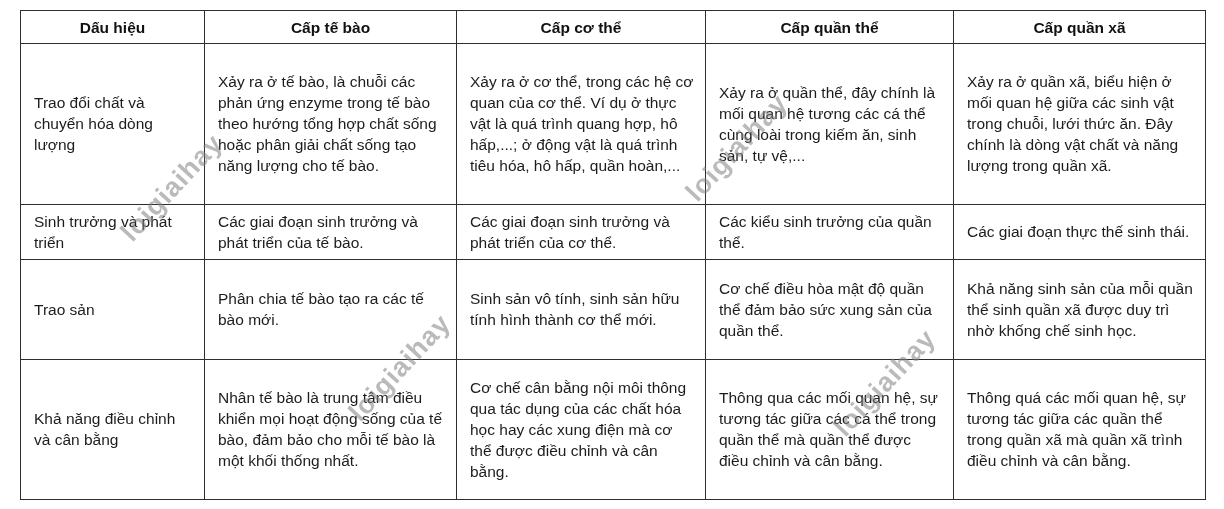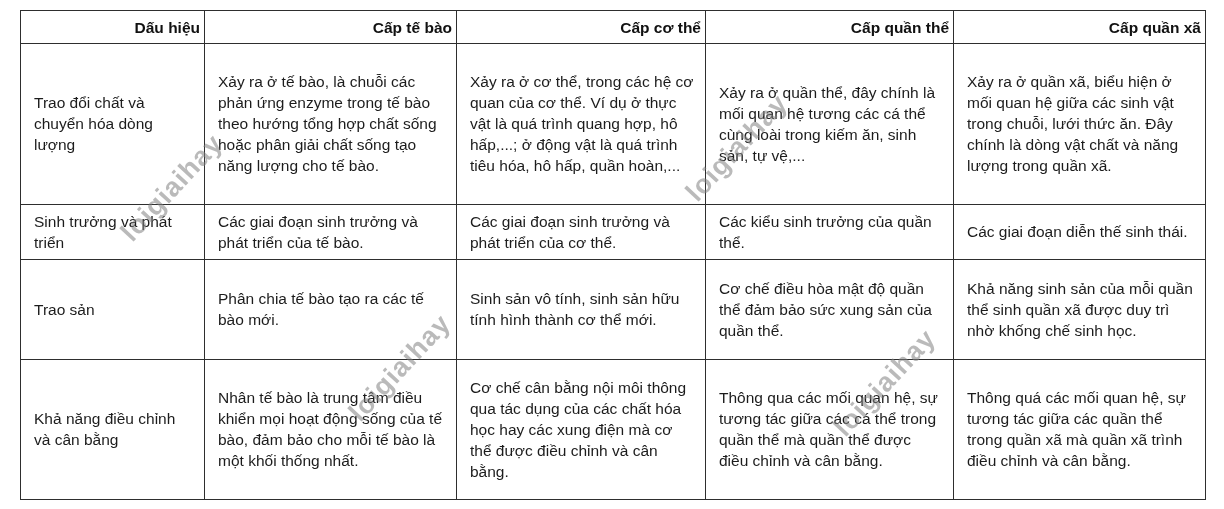--- a/index.html
+++ b/index.html
@@ -30,21 +30,21 @@
   }
   table.compare th, table.compare td {
     border: 1px solid #2e2e2e;
     font-size: 15.5px;
     line-height: 21px;
     vertical-align: middle;
     background: transparent;
   }
   table.compare th {
     font-weight: bold;
-    text-align: right;
+    text-align: center;
     padding: 2px 4px;
     height: 28px;
     color: #111;
   }
   table.compare td {
     text-align: left;
     padding: 6px 9px 6px 13px;
   }
   tr.r1 { height: 159px; }
   tr.r2 { height: 55px; }
@@ -92,21 +92,21 @@
         <td>Xảy ra ở tế bào, là chuỗi các phản ứng enzyme trong tế bào theo hướng tổng hợp chất sống hoặc phân giải chất sống tạo năng lượng cho tế bào.</td>
         <td>Xảy ra ở cơ thể, trong các hệ cơ quan của cơ thể. Ví dụ ở thực vật là quá trình quang hợp, hô hấp,...; ở động vật là quá trình tiêu hóa, hô hấp, quần hoàn,...</td>
         <td>Xảy ra ở quần thể, đây chính là mối quan hệ tương các cá thể cùng loài trong kiếm ăn, sinh sản, tự vệ,...</td>
         <td>Xảy ra ở quần xã, biểu hiện ở mối quan hệ giữa các sinh vật trong chuỗi, lưới thức ăn. Đây chính là dòng vật chất và năng lượng trong quần xã.</td>
       </tr>
       <tr class="r2">
         <td>Sinh trưởng và phát triển</td>
         <td>Các giai đoạn sinh trưởng và phát triển của tế bào.</td>
         <td>Các giai đoạn sinh trưởng và phát triển của cơ thể.</td>
         <td>Các kiểu sinh trưởng của quần thể.</td>
-        <td>Các giai đoạn diễn thế sinh thái.</td>
+        <td>Các giai đoạn thực thế sinh thái.</td>
       </tr>
       <tr class="r3">
         <td>Trao sản</td>
         <td>Phân chia tế bào tạo ra các tế bào mới.</td>
         <td>Sinh sản vô tính, sinh sản hữu tính hình thành cơ thể mới.</td>
         <td>Cơ chế điều hòa mật độ quần thể đảm bảo sức xung sản của quần thể.</td>
         <td>Khả năng sinh sản của mỗi quần thể sinh quần xã được duy trì nhờ khống chế sinh học.</td>
       </tr>
       <tr class="r4">
         <td>Khả năng điều chỉnh và cân bằng</td>

